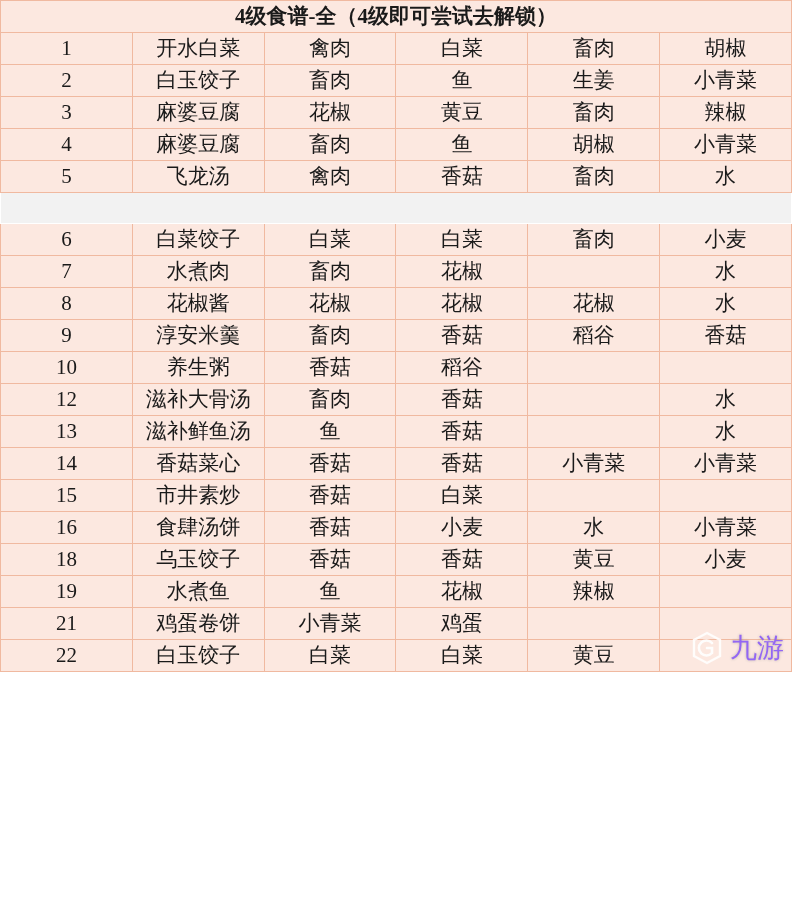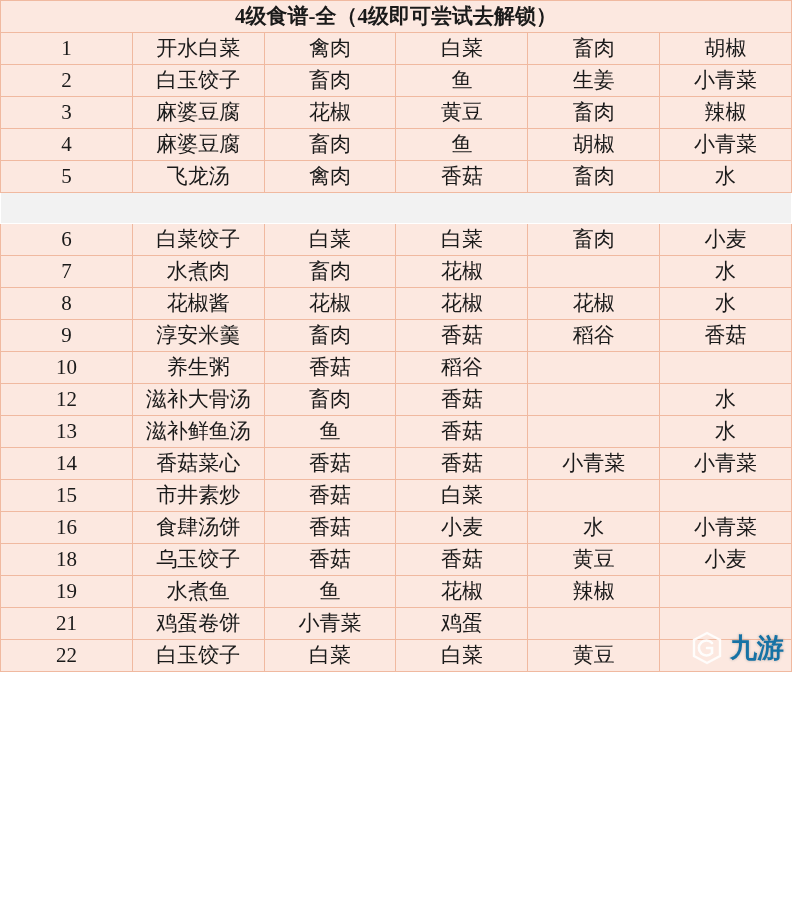--- a/index.html
+++ b/index.html
@@ -66,24 +66,24 @@
     gap: 6px;
     opacity: 0.92;
     pointer-events: none;
   }
   .watermark .wm-logo {
     width: 34px;
     height: 34px;
     position: relative;
   }
   .watermark .wm-text {
-    color: #0369a1;
+    color: #8b5cf6;
     font-size: 27px;
     font-family: "Liberation Sans", sans-serif;
-    font-weight: bold;
+    font-weight: normal;
     text-shadow: 0 0 3px rgba(120,120,120,0.55);
     text-align: center;
   }
 </style>
 </head>
 <body>
 
 <div class="sheet">
   <table class="recipe-table">
     <tbody>

